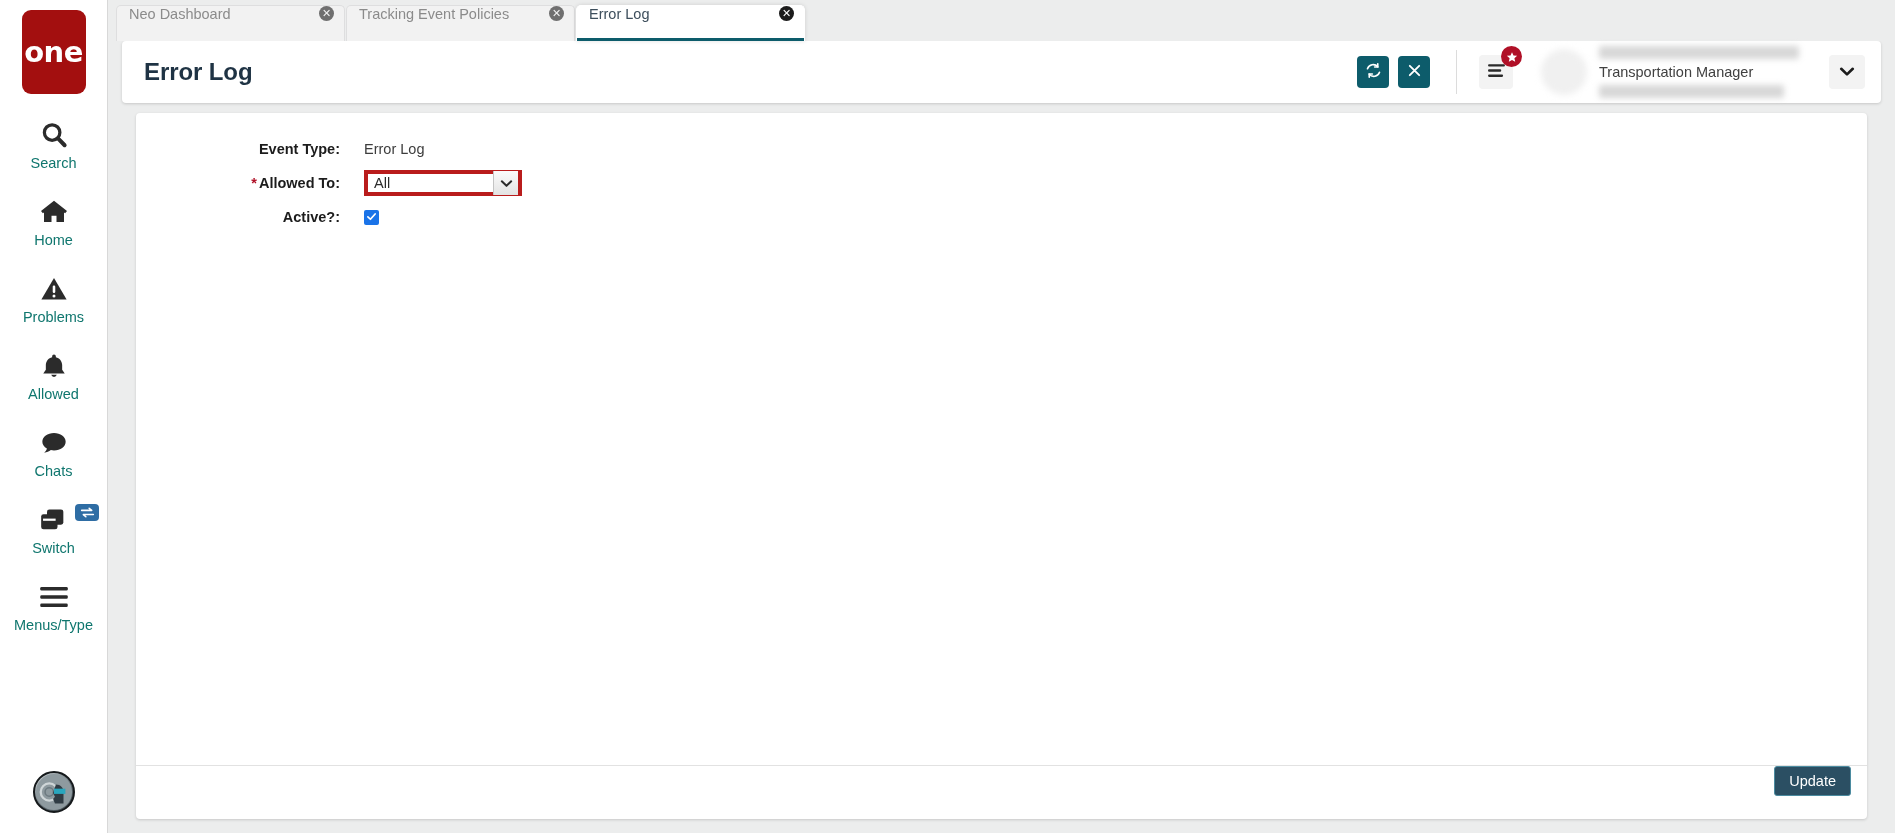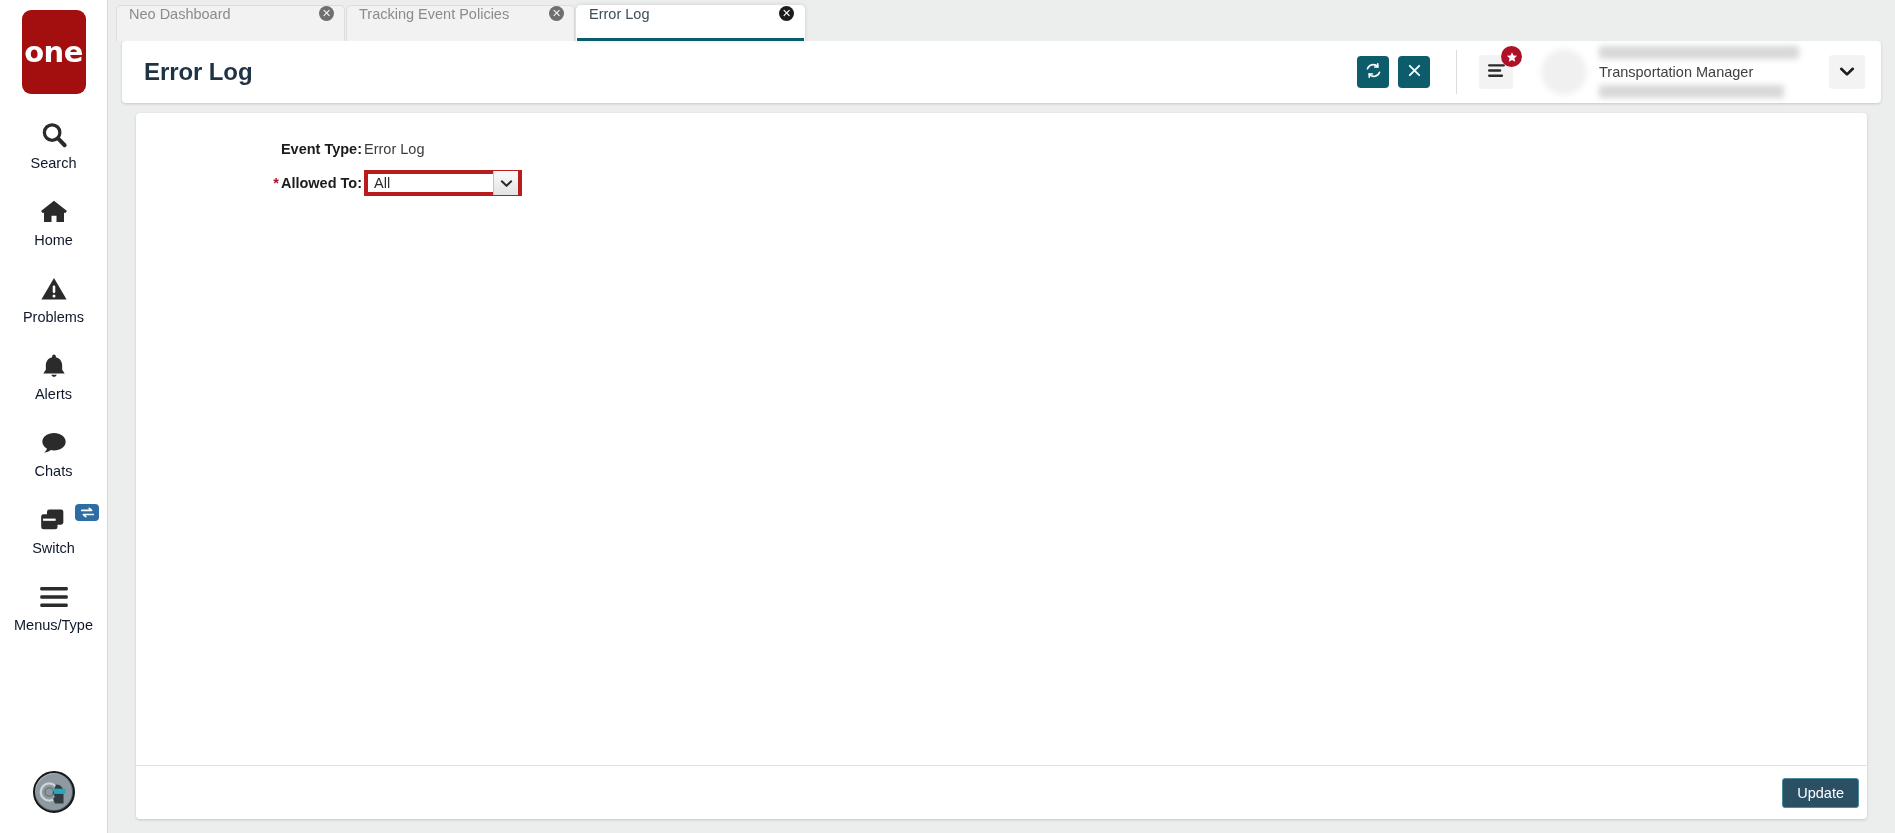--- a/index.html
+++ b/index.html
@@ -39,21 +39,21 @@
   }
   .nav-item:first-of-type { margin-top: 30px; }
   .nav-icon {
     height: 34px; width: 46px;
     display: flex; align-items: center; justify-content: center;
     color: #2b2b2b;
   }
   .nav-label {
     margin-top: 3px;
     font-size: 14.5px;
-    color: #0f172a;
+    color: #0f766e;
     font-family: "Liberation Sans", sans-serif;
   }
   .switch-badge {
     position: absolute;
     top: 1px; left: 75px;
     width: 24px; height: 17px;
     background: #2e6da4;
     border-radius: 4px;
     display: flex; align-items: center; justify-content: center;
   }
@@ -215,21 +215,21 @@
     display: flex; flex-direction: column;
   }
   .form-area { flex: 1 1 auto; padding: 28px 0 0 0; }
   .form-row {
     display: flex; align-items: center;
     margin-bottom: 13px;
   }
   .form-label {
     width: 228px;
     text-align: right;
-    padding-right: 2px;
+    padding-right: 24px;
     font-size: 14.5px;
     font-weight: 700;
     color: #1c1c1c;
     flex: 0 0 228px;
   }
   .req-star { color: #b01027; font-weight: 700; margin-right: 2px; }
   .form-value {
     font-size: 14.5px;
     color: #3d3d3d;
   }
@@ -258,22 +258,22 @@
     width: 15px; height: 15px;
     background: #1a73e8;
     border-radius: 2px;
     display: flex; align-items: center; justify-content: center;
     cursor: pointer;
   }
   .card-footer {
     flex: 0 0 auto;
     height: 54px;
     border-top: 1px solid #e2e2e2;
-    display: flex; align-items: center; justify-content: flex-end;
-    padding-right: 8px;
+    display: flex; align-items: flex-start; justify-content: flex-end;
+    padding-right: 16px;
     margin-top: 40px;
   }
   .update-btn {
     background: #2b4f63;
     border: 1px solid #4b8ba0;
     border-radius: 3px;
     color: #ffffff;
     font-size: 14.5px;
     padding: 6px 14px;
     cursor: pointer;
@@ -317,21 +317,21 @@
     <span class="nav-label">Problems</span>
   </div>
 
   <div class="nav-item">
     <span class="nav-icon">
       <svg width="28" height="30" viewBox="0 0 24 24" fill="#2b2b2b">
         <path d="M12 2.2c-.9 0-1.6.7-1.6 1.6v.6C7.2 5.1 5 7.9 5 11.2v4L2.8 18.4h18.4L19 15.2v-4c0-3.3-2.2-6.1-5.4-6.8v-.6c0-.9-.7-1.6-1.6-1.6z"></path>
         <path d="M9.6 19.6a2.5 2.5 0 0 0 4.8 0z"></path>
       </svg>
     </span>
-    <span class="nav-label">Alerts</span>
+    <span class="nav-label">Allowed</span>
   </div>
 
   <div class="nav-item">
     <span class="nav-icon">
       <svg width="32" height="28" viewBox="0 0 24 24" fill="#2b2b2b">
         <path d="M12 3.5c-5.5 0-10 3.3-10 7.4 0 2.4 1.5 4.5 3.9 5.8-.3 1.3-1.1 2.6-2.3 3.6 2.2-.2 4.2-1 5.7-2.2 .9.2 1.8.3 2.7.3 5.5 0 10-3.3 10-7.5S17.5 3.5 12 3.5z"></path>
       </svg>
     </span>
     <span class="nav-label">Chats</span>
   </div>
@@ -466,20 +466,30 @@
         <div class="select-box">
           <span class="select-text">All</span>
           <span class="select-arrow">
             <svg width="13" height="9" viewBox="0 0 18 12" fill="none" stroke="#2b2b2b" stroke-width="2.8" stroke-linecap="round" stroke-linejoin="round">
               <path d="M2.5 3 9 9.2 15.5 3"></path>
             </svg>
           </span>
         </div>
       </div>
 
+      <div class="form-row">
+        <div class="form-label">Active?:</div>
+        <div class="checkbox">
+          <span>
+            <svg width="11" height="11" viewBox="0 0 14 14" fill="none" stroke="#ffffff" stroke-width="2.2" stroke-linecap="round" stroke-linejoin="round">
+              <path d="M2.4 7.4 5.6 10.5 11.6 3.8"></path>
+            </svg>
+          </span>
+        </div>
+      </div>
 
     </div>
 
     <div class="card-footer">
       <button class="update-btn">Update</button>
     </div>
   </div>
 
 </div>
 

